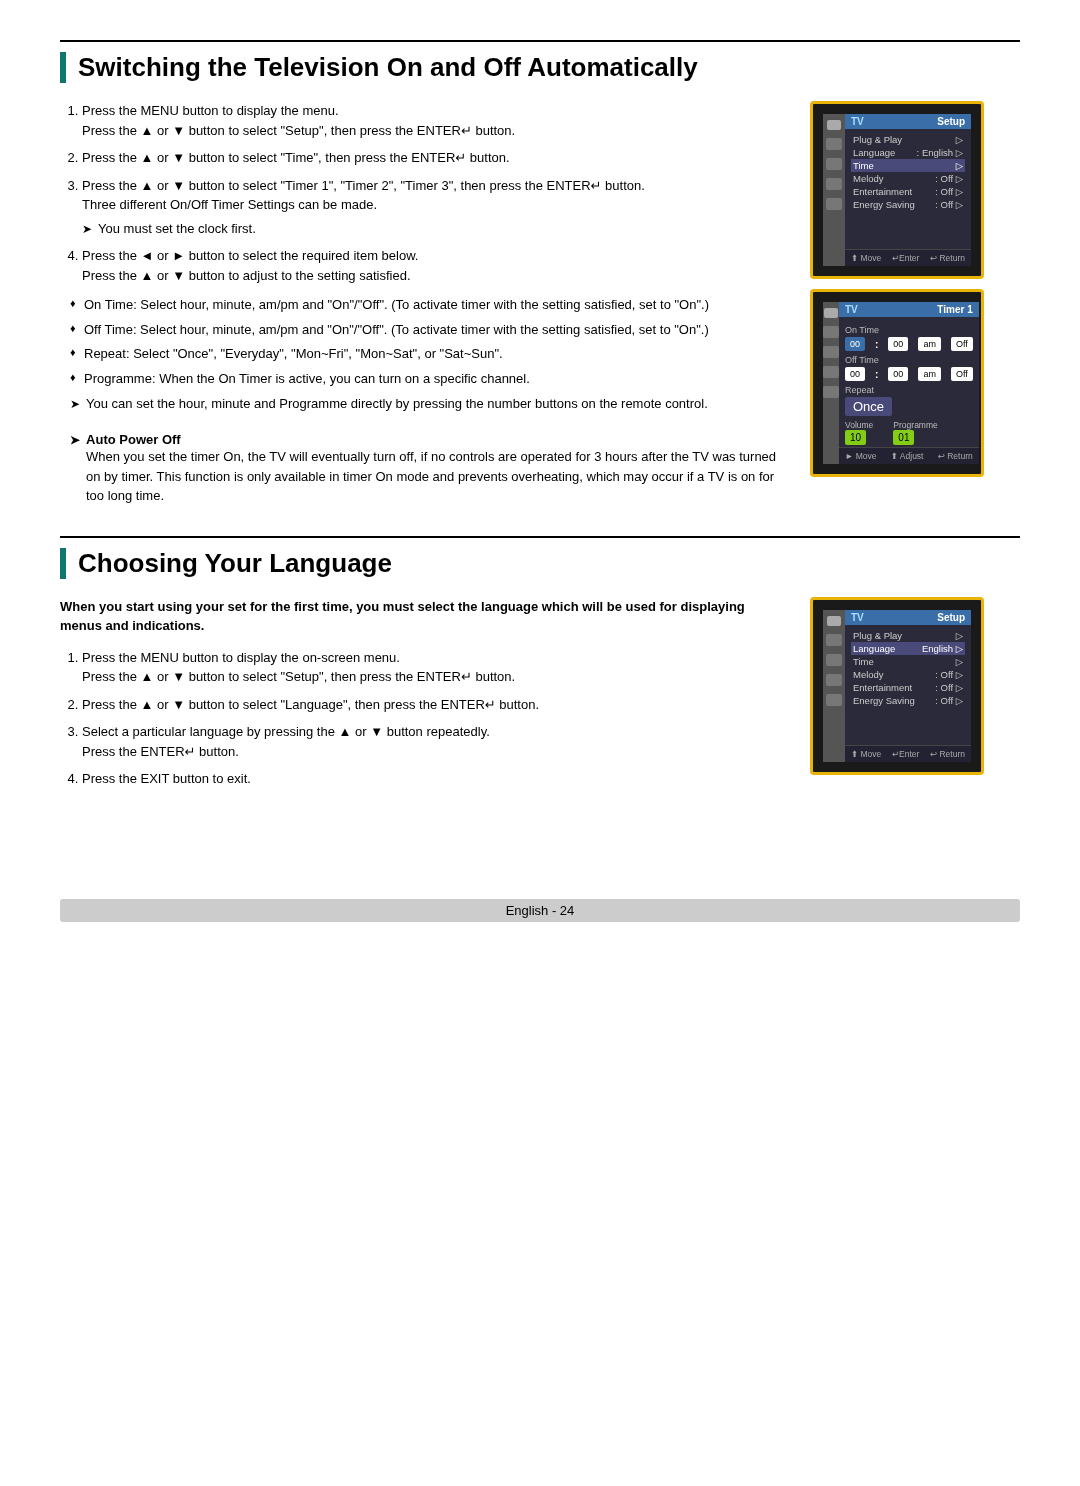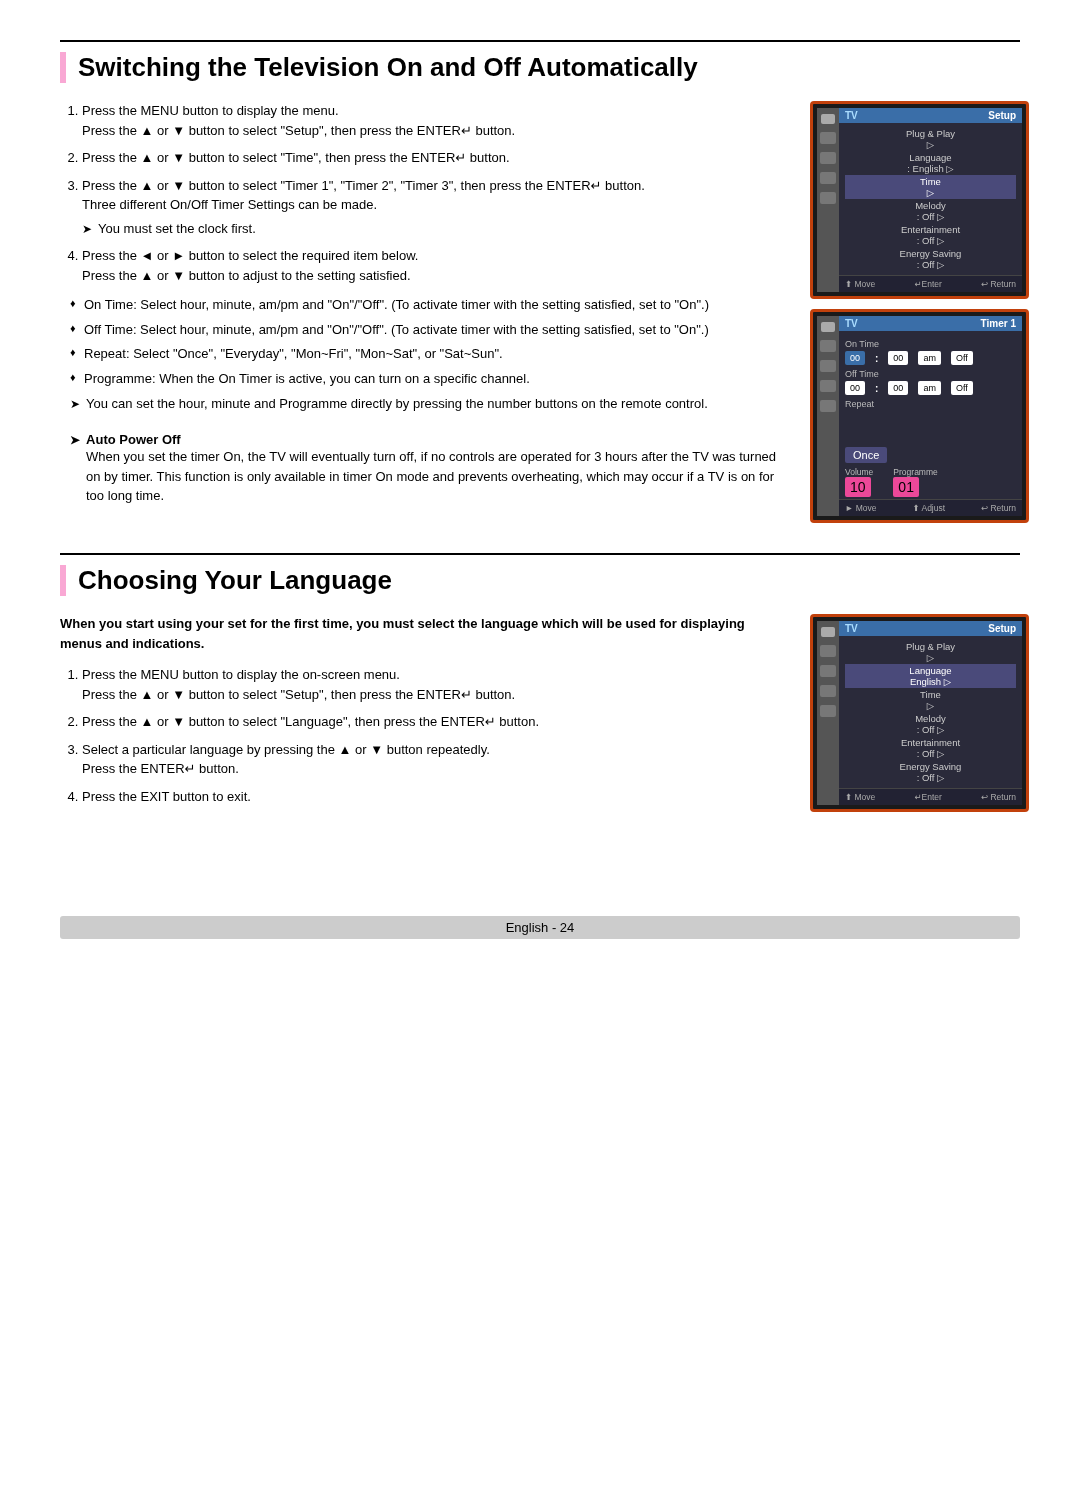--- a/index.html
+++ b/index.html
@@ -13,21 +13,21 @@
       padding: 40px 60px;
     }
 
     .section {
       margin-bottom: 30px;
     }
 
     .section-title {
       font-size: 26px;
       font-weight: bold;
-      border-left: 6px solid #f9a8d4;
+      border-left: 6px solid #0f766e;
       padding-left: 12px;
       margin-bottom: 18px;
       line-height: 1.2;
     }
 
     .section-divider {
       border-top: 2px solid #000;
       margin-bottom: 10px;
     }
 
@@ -110,24 +110,24 @@
     }
 
     .auto-power-text {
       padding-left: 16px;
       line-height: 1.5;
     }
 
     
     .tv-screen {
       background: #1a1a1a;
-      border: 3px solid #c2410c;
+      border: 3px solid #eab308;
       border-radius: 4px;
-      padding: 4px;
-      width: 219px;
+      padding: 10px;
+      width: 174px;
       font-size: 10px;
       color: #fff;
       overflow: hidden;
     }
 
     .tv-header {
       background: #3a6ea8;
       color: #fff;
       display: flex;
       justify-content: space-between;
@@ -150,21 +150,20 @@
       min-height: 120px;
     }
 
     .tv-menu-row {
       display: flex;
       justify-content: space-between;
       align-items: center;
       padding: 1px 2px;
       font-size: 9.5px;
       color: #ccc;
-      flex-direction: column;
     }
 
     .tv-menu-row.highlighted {
       background: #4a4a7a;
       color: #fff;
     }
 
     .tv-footer {
       background: #222233;
       display: flex;
@@ -226,43 +225,42 @@
 
     .timer-repeat-label {
       font-size: 9px;
       color: #bbb;
       margin-bottom: 2px;
     }
 
     .timer-repeat-box {
       background: #4a4a7a;
       color: #fff;
-      font-size: 11px;
+      font-size: 13px;
       padding: 2px 8px;
       border-radius: 2px;
       display: inline-block;
-      margin-top: 36px;
     }
 
     .timer-vol-prog {
       display: flex;
       gap: 20px;
       margin-top: 4px;
     }
 
     .timer-vp-label {
       font-size: 8.5px;
       color: #bbb;
       margin-bottom: 2px;
     }
 
     .timer-vp-box {
-      background: #ec4899;
+      background: #84cc16;
       color: #000;
-      font-size: 14px;
+      font-size: 10px;
       padding: 2px 5px;
       border-radius: 2px;
       min-width: 20px;
       text-align: center;
     }
 
     .intro-bold {
       font-weight: bold;
       margin-bottom: 12px;
       line-height: 1.5;

